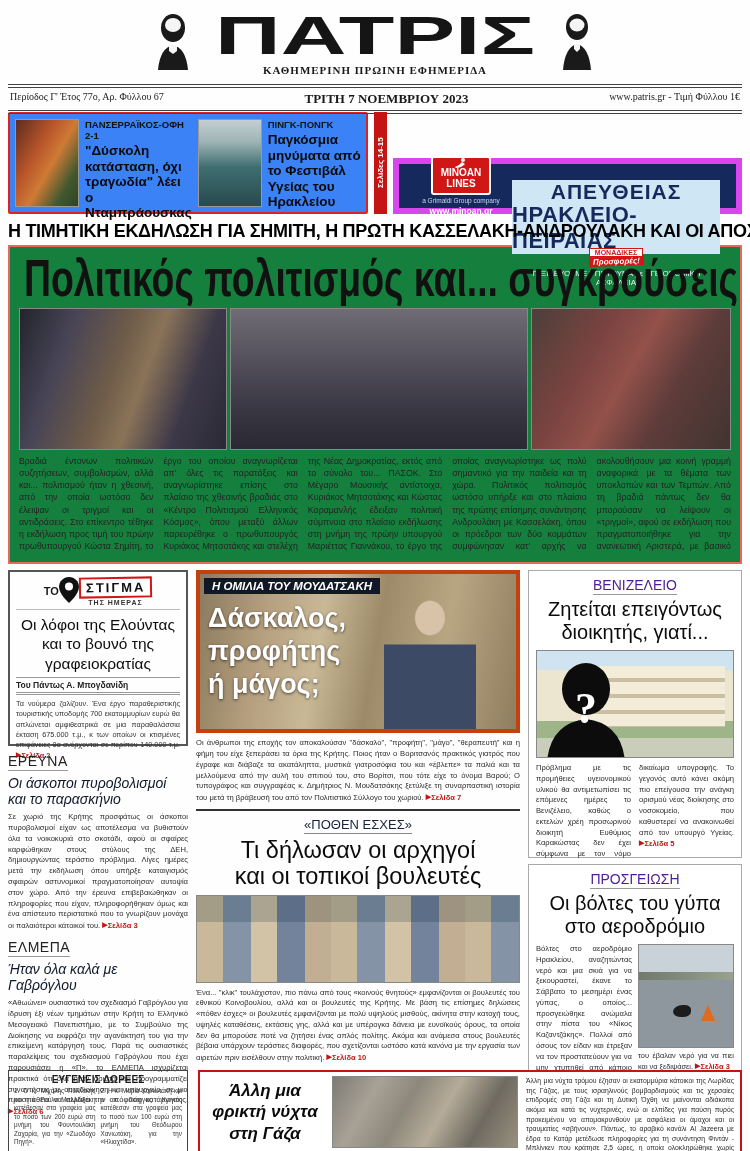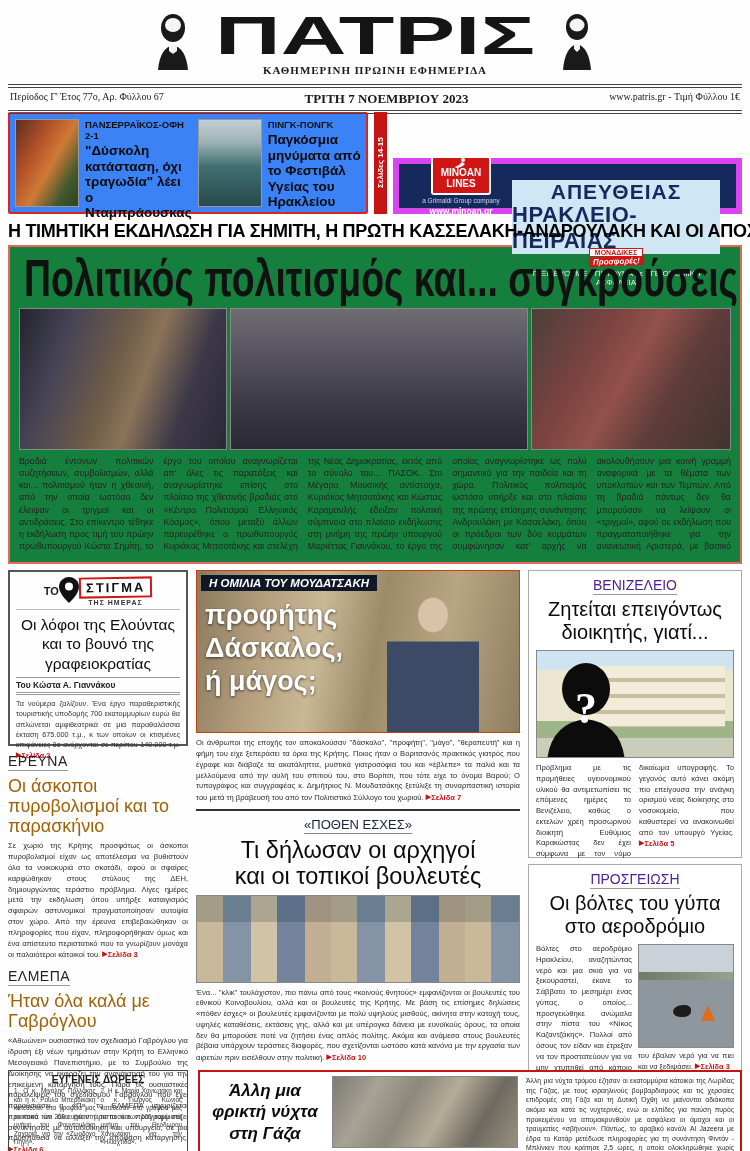--- a/index.html
+++ b/index.html
@@ -73,25 +73,25 @@
   .stigma-to{font-size:11px;font-weight:bold;margin-top:8px;}
   .stigma-stampwrap{text-align:center;}
   .stigma-stamp{border:2px solid #d11616;color:#111;font-weight:bold;font-size:13px;letter-spacing:2px;padding:1px 5px;display:inline-block;transform:rotate(-1deg);}
   .stigma-sub{font-size:7px;letter-spacing:1px;font-weight:bold;color:#333;margin-top:1px;}
   .stigma-title{font-size:15.5px;text-align:center;line-height:1.25;margin:5px 0 4px 0;color:#0d0d0d;}
   .stigma-byline{border-top:1px solid #999;border-bottom:3px double #999;font-size:8.5px;padding:2px 0;color:#222;}
   .stigma-byline b{font-weight:bold;}
   .stigma-body{font-size:7.3px;line-height:1.4;text-align:justify;margin-top:4px;color:#333;}
 
   .sec-label{font-size:14px;letter-spacing:0.5px;color:#222;border-bottom:1px solid #999;display:inline-block;padding-bottom:1px;margin-bottom:3px;}
-  .sec-title{font-size:18px;line-height:1.12;color:#a16207;margin:2px 0 5px 0;font-weight:400;}
+  .sec-title{font-size:14px;line-height:1.12;color:#0f172a;margin:2px 0 5px 0;font-weight:400;font-style:italic;}
   .sec-body{font-size:7.6px;line-height:1.42;text-align:justify;color:#2a2a2a;}
 
   
-  .moud{position:relative;height:178px;border:1px solid #c2410c;overflow:hidden;}
+  .moud{position:relative;height:178px;border:4px solid #c2410c;overflow:hidden;}
   .ph-stone{position:absolute;inset:0;background:linear-gradient(100deg,#8a7a5e 0%,#b39d7c 20%,#c9b896 38%,#9c8a68 55%,#b8a683 75%,#8f7d5f 100%);}
   .ph-stone::after{content:"";position:absolute;right:40px;top:26px;width:92px;height:150px;
                    background:radial-gradient(ellipse 26px 30px at 50% 18px,#d8c2a8 0 55%,transparent 60%),
                               linear-gradient(180deg,transparent 44px,#3c4a66 45px);border-radius:8px;}
   .moud-kicker{position:absolute;top:4px;left:4px;background:#101828;color:#fff;font-style:italic;font-weight:bold;font-size:11.5px;padding:2px 8px;}
   .moud-headline{position:absolute;top:28px;left:8px;color:#fff;font-size:27px;font-weight:bold;line-height:1.22;text-shadow:0 1px 3px rgba(0,0,0,.65);}
   .moud-caption{font-size:7.6px;line-height:1.42;text-align:justify;color:#2a2a2a;margin-top:5px;border-bottom:2px solid #333;padding-bottom:5px;height:76px;}
 
   
   .pothen{text-align:center;margin-top:4px;}
@@ -241,21 +241,21 @@
           <svg width="20" height="26" viewBox="0 0 20 26">
             <path d="M10 0 C4.4 0 0 4.4 0 10 C0 17 10 26 10 26 C10 26 20 17 20 10 C20 4.4 15.6 0 10 0 Z" fill="#111"></path>
             <circle cx="10" cy="9.5" r="4" fill="#fff"></circle>
           </svg>
           <span class="stigma-stampwrap">
             <span class="stigma-stamp">ΣΤΙΓΜΑ</span>
             <div class="stigma-sub">ΤΗΣ ΗΜΕΡΑΣ</div>
           </span>
         </div>
         <div class="stigma-title">Οι λόφοι της Ελούντας και το βουνό της γραφειοκρατίας</div>
-        <div class="stigma-byline"><b>Του Κώστα Α. Γιαννάκου</b></div>
+        <div class="stigma-byline"><b>Του Πάντως Α. Μπογδανίδη</b></div>
         <div class="stigma-body"><span>Τα νούμερα ζαλίζουν. Ένα έργο παραθεριστικής τουριστικής υποδομής 700 εκατομμυρίων ευρώ θα απλώνεται αμφιθεατρικά σε μια παραθαλάσσια έκταση 675.000 τ.μ., κ των οποίων οι κτισμένες επιφάνειες θα ανέρχονται σε περίπου 140.000 τ.μ. </span><span class="page-ref"><span class="arr">▶</span><span>Σελίδα 2</span></span></div>
       </div>
 
       <div>
         <span class="sec-label">ΕΡΕΥΝΑ</span>
         <div class="sec-title">Οι άσκοποι πυροβολισμοί και το παρασκήνιο</div>
         <div class="sec-body"><span>Σε χωριό της Κρήτης προσφάτως οι άσκοποι πυροβολισμοί είχαν ως αποτέλεσμα να βυθιστούν όλα τα νοικοκυριά στο σκοτάδι, αφού οι σφαίρες καρφώθηκαν στους στύλους της ΔΕΗ, δημιουργώντας τεράστιο πρόβλημα. Λίγες ημέρες μετά την εκδήλωση όπου υπήρξε καταιγισμός σφαιρών αστυνομικοί πραγματοποίησαν αυτοψία στον χώρο. Από την έρευνα επιβεβαιώθηκαν οι πληροφορίες που είχαν, πληροφορήθηκαν όμως και ένα απίστευτο περιστατικό που το γνωρίζουν μονάχα οι παλαιότεροι κάτοικοί του. </span><span class="page-ref"><span class="arr">▶</span><span>Σελίδα 3</span></span></div>
       </div>
 
       <div>
@@ -263,22 +263,22 @@
         <div class="sec-title">Ήταν όλα καλά με Γαβρόγλου</div>
         <div class="sec-body"><span>«Αθωώνει» ουσιαστικά τον σχεδιασμό Γαβρόγλου για ίδρυση έξι νέων τμημάτων στην Κρήτη το Ελληνικό Μεσογειακό Πανεπιστήμιο, με το Συμβούλιο της Διοίκησης να εκφράζει την αγανάκτησή του για την επικείμενη κατάργησή τους. Παρά τις ουσιαστικές παραλείψεις του σχεδιασμού Γαβρόγλου που έχει παρουσιάσει η «Π», το ΕΛΜΕΠΑ ισχυρίζεται πρακτικά ότι όλα ήταν άριστα και προγραμματίζει συναντήσεις με αυτοδιοίκηση και υπουργείο, σε μια προσπάθεια να αλλάξει την απόφαση κατάργησης. </span><span class="page-ref"><span class="arr">▶</span><span>Σελίδα 6</span></span></div>
       </div>
     </div>
 
     <div class="col-mid">
       <div class="moud">
         <div class="ph-stone"></div>
         <div class="moud-kicker">Η ΟΜΙΛΙΑ ΤΟΥ ΜΟΥΔΑΤΣΑΚΗ</div>
         <div class="moud-headline">
+          <div>Δάσκαλος,</div>
           <div>προφήτης</div>
-          <div>Δάσκαλος,</div>
           <div>ή μάγος;</div>
         </div>
       </div>
       <div class="moud-caption"><span>Οι άνθρωποι της εποχής τον αποκαλούσαν "δάσκαλο", "προφήτη", "μάγο", "θεραπευτή" και η φήμη του είχε ξεπεράσει τα όρια της Κρήτης. Ποιος ήταν ο Βοριτσανός πρακτικός γιατρός που έγραφε και διάβαζε τα ακατάληπτα, μυστικά γιατροσόφια του και «έβλεπε» τα παλιά και τα μελλούμενα από την αυλή του σπιτιού του, στο Βορίτσι, που τότε είχε το όνομα Βαρού; Ο τυπογράφος και συγγραφέας κ. Δημήτριος Ν. Μουδατσάκης ξετύλιξε τη συναρπαστική ιστορία του μετά τη βράβευσή του από τον Πολιτιστικό Σύλλογο του χωριού. </span><span class="page-ref"><span class="arr">▶</span><span>Σελίδα 7</span></span></div>
 
       <div class="pothen">
         <span class="pothen-kicker">«ΠΟΘΕΝ ΕΣΧΕΣ»</span>
         <div class="pothen-title">
           <div>Τι δήλωσαν οι αρχηγοί</div>
           <div>και οι τοπικοί βουλευτές</div>

